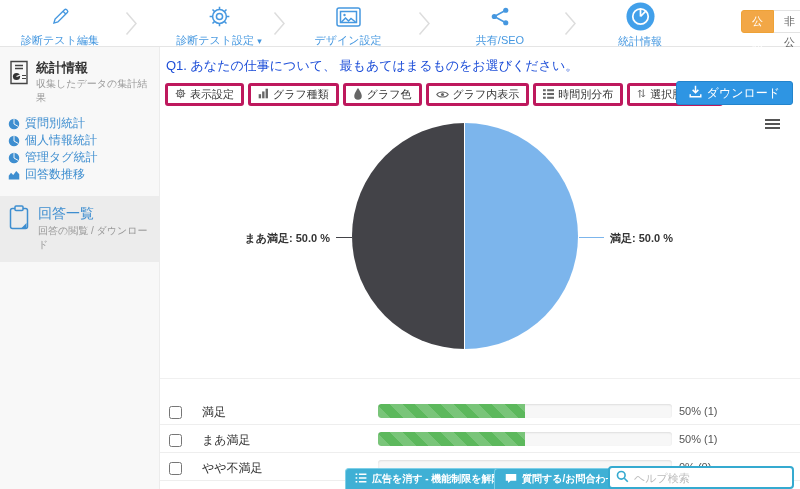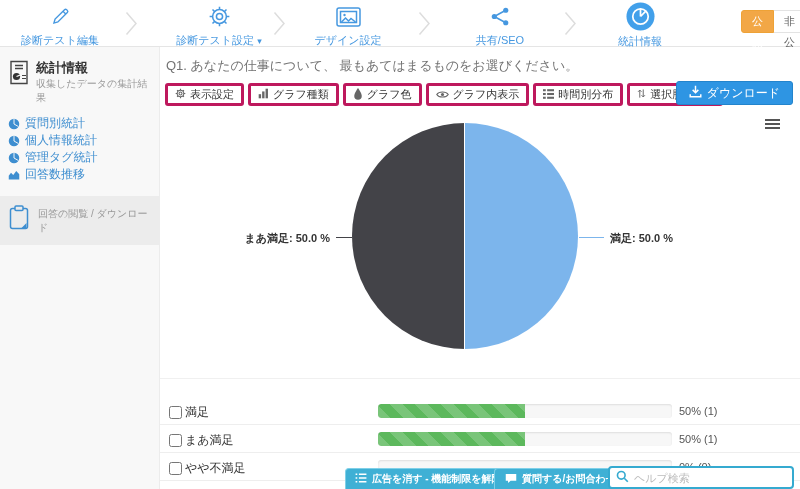--- a/index.html
+++ b/index.html
@@ -26,21 +26,21 @@
   .sb-links { list-style:none; padding:4px 0 0 8px; }
   .sb-links li { display:flex; align-items:center; height:17px; font-size:12px; color:#3e8ed0; cursor:pointer; }
   .sb-links li .licon { margin-right:5px; display:inline-flex; }
   .sb-answers { margin-top:13px; background:#ececec; padding:9px 6px 10px 8px; display:flex; }
   .sb-answers .aicon { margin-right:8px; }
   .sb-ans-title { font-size:14px; color:#3e8ed0; line-height:17px; cursor:pointer; }
   .sb-ans-sub { font-size:10px; color:#999; margin-top:2px; }
 
   
   .main { position:absolute; top:47px; left:160px; width:640px; bottom:0; background:#fff; }
-  .q-title { position:absolute; top:10px; left:6px; font-size:13px; color:#737373; }
+  .q-title { position:absolute; top:10px; left:6px; font-size:13px; color:#1d4ed8; }
   .toolbar { position:absolute; top:36px; left:5px; display:flex; gap:4px; }
   .tbtn { display:inline-flex; align-items:center; gap:4px; background:#fff; border:3px solid #be185d; border-radius:3px; font-size:11px; color:#333; padding:4px 7px; height:23px; cursor:pointer; font-family:inherit; }
   .tbtn .tcaret { font-size:8px; color:#333; }
   .btn-download { position:absolute; top:34px; right:7px; display:inline-flex; align-items:center; gap:5px; background:#2e95e3; border:1px solid #2384cc; border-radius:3px; color:#fff; font-size:12px; padding:0 12px; height:24px; cursor:pointer; font-family:inherit; }
   .burger { position:absolute; top:72px; right:20px; width:15px; cursor:pointer; }
   .burger div { height:2px; background:#555; margin-bottom:2px; }
 
   
   .pie-wrap { position:absolute; top:76px; left:192px; width:226px; height:226px; }
   .pie { width:226px; height:226px; border-radius:50%; }
@@ -51,21 +51,21 @@
   .connector { position:absolute; height:1px; top:190px; }
   .conn-left { left:176px; width:16px; }
   .conn-right { left:419px; width:25px; }
 
   
   .chart-divider { position:absolute; top:331px; left:0; width:640px; border-top:1px solid #f0f0f0; }
   .filter-note { position:absolute; top:336px; left:6px; font-size:11px; color:#777; }
   .answers { position:absolute; top:350px; left:0; width:640px; }
   .ans-row { position:relative; height:28px; border-bottom:1px solid #eee; }
   .ans-row:last-child { border-bottom:none; }
-  .ans-check { position:absolute; left:9px; top:7px; display:flex; align-items:center; font-size:12px; color:#333; gap:3px; cursor:pointer; }
+  .ans-check { position:absolute; left:9px; top:7px; display:flex; align-items:center; font-size:12px; color:#333; gap:20px; cursor:pointer; }
   .ans-check input { width:13px; height:13px; margin:0; cursor:pointer; }
   .bar-track { position:absolute; left:218px; top:7px; width:294px; height:14px; background:#f7f7f7; border-radius:3px; box-shadow:inset 0 1px 2px rgba(0,0,0,.1); overflow:hidden; }
   .bar-fill { height:14px; border-radius:3px 0 0 3px; background-color:#5cb85c;
     background-image:repeating-linear-gradient(45deg, rgba(255,255,255,.18) 0 9px, transparent 9px 18px); }
   .ans-pct { position:absolute; left:519px; top:8px; font-size:11px; color:#555; }
 
   
   .btn-ads { position:absolute; left:345px; bottom:0; height:21px; display:inline-flex; align-items:center; gap:5px; background:#3fb0d5; border:1px solid #7fd0e8; border-bottom:none; border-radius:4px 4px 0 0; color:#fff; font-size:10px; font-weight:bold; padding:0 9px; cursor:pointer; font-family:inherit; }
   .btn-contact { position:absolute; left:494px; bottom:0; height:21px; display:inline-flex; align-items:center; gap:5px; background:#3fb0d5; border:1px solid #7fd0e8; border-bottom:none; border-radius:4px 4px 0 0; color:#fff; font-size:10px; font-weight:bold; padding:0 10px; cursor:pointer; font-family:inherit; }
   .help-search { position:absolute; left:608px; bottom:0; width:186px; height:23px; background:#fff; border:2px solid #35aad0; border-radius:4px; display:flex; align-items:center; padding:0 6px; gap:5px; }
@@ -212,20 +212,21 @@
     </ul>
     <div class="sb-answers">
       <span class="aicon">
         <svg width="22" height="25" viewBox="0 0 22 25" fill="none" stroke="#3e8ed0" stroke-width="1.5">
             <rect x="2.5" y="3.5" width="17" height="20" rx="2"></rect>
             <rect x="7" y="1" width="8" height="4.5" rx="1" fill="#ececec"></rect>
             <path d="M13 23.5l5.5-5.5v5.5z" fill="#3e8ed0" stroke="none"></path>
           </svg>
       </span>
       <div>
+        <div class="sb-ans-title">回答一覧</div>
         <div class="sb-ans-sub">回答の閲覧 / ダウンロード</div>
       </div>
     </div>
   </div>
 
   <div class="main">
     <div class="q-title">Q1. あなたの仕事について、 最もあてはまるものをお選びください。</div>
 
     <div class="toolbar">
       <button class="tbtn">

